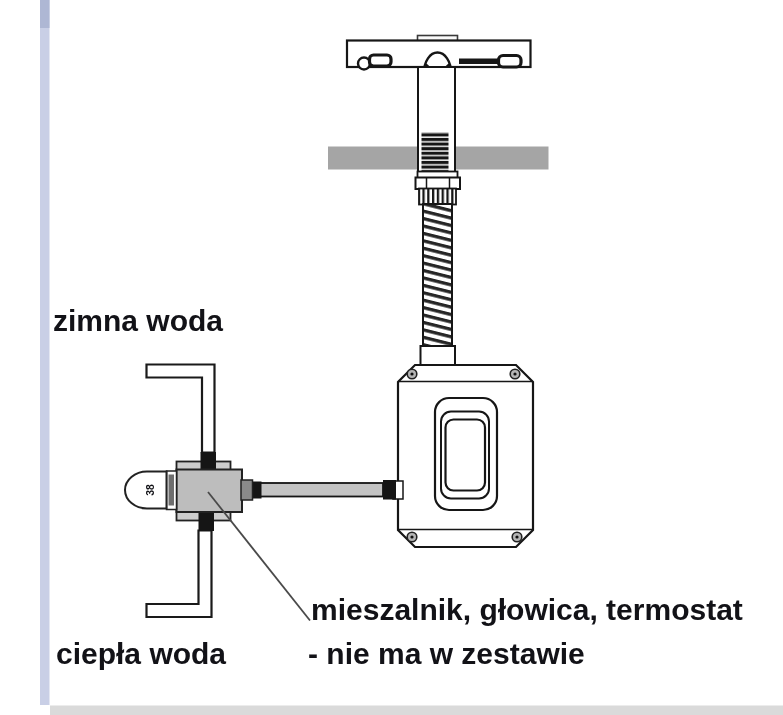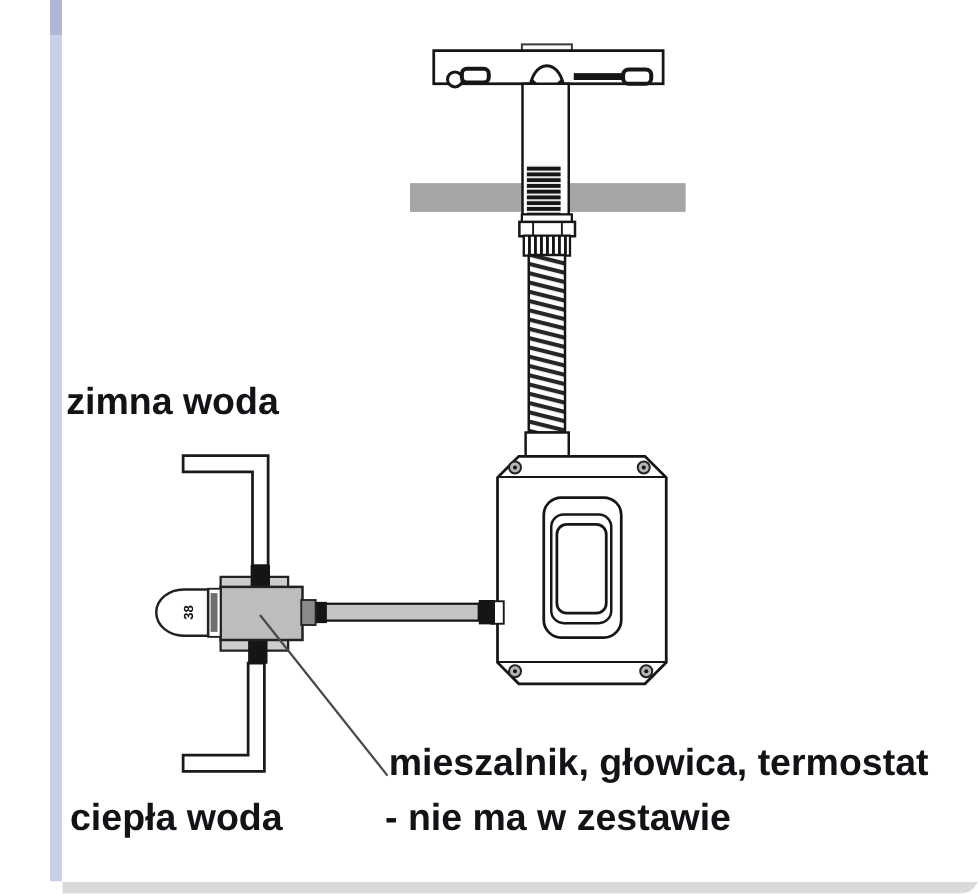--- a/index.html
+++ b/index.html
@@ -1,17 +1,17 @@
 <!DOCTYPE html>
 <html><head>
 <meta charset="utf-8">
 <style>
   html,body{margin:0;padding:0;background:#ffffff;}
   .page{position:relative;width:783px;height:715px;background:#ffffff;overflow:hidden;
-        font-family:"Liberation Sans",sans-serif;border-radius:15px;}
+        font-family:"Liberation Sans",sans-serif;}
   svg{position:absolute;left:0;top:0;}
   text{font-family:"Liberation Sans",sans-serif;font-weight:700;fill:#121217;}
 </style>
 </head>
 <body>
 
 <div class="page">
 <svg width="783" height="715" viewBox="0 0 783 715">
   <defs>
     <pattern id="threads" patternUnits="userSpaceOnUse" width="6" height="4.6">

